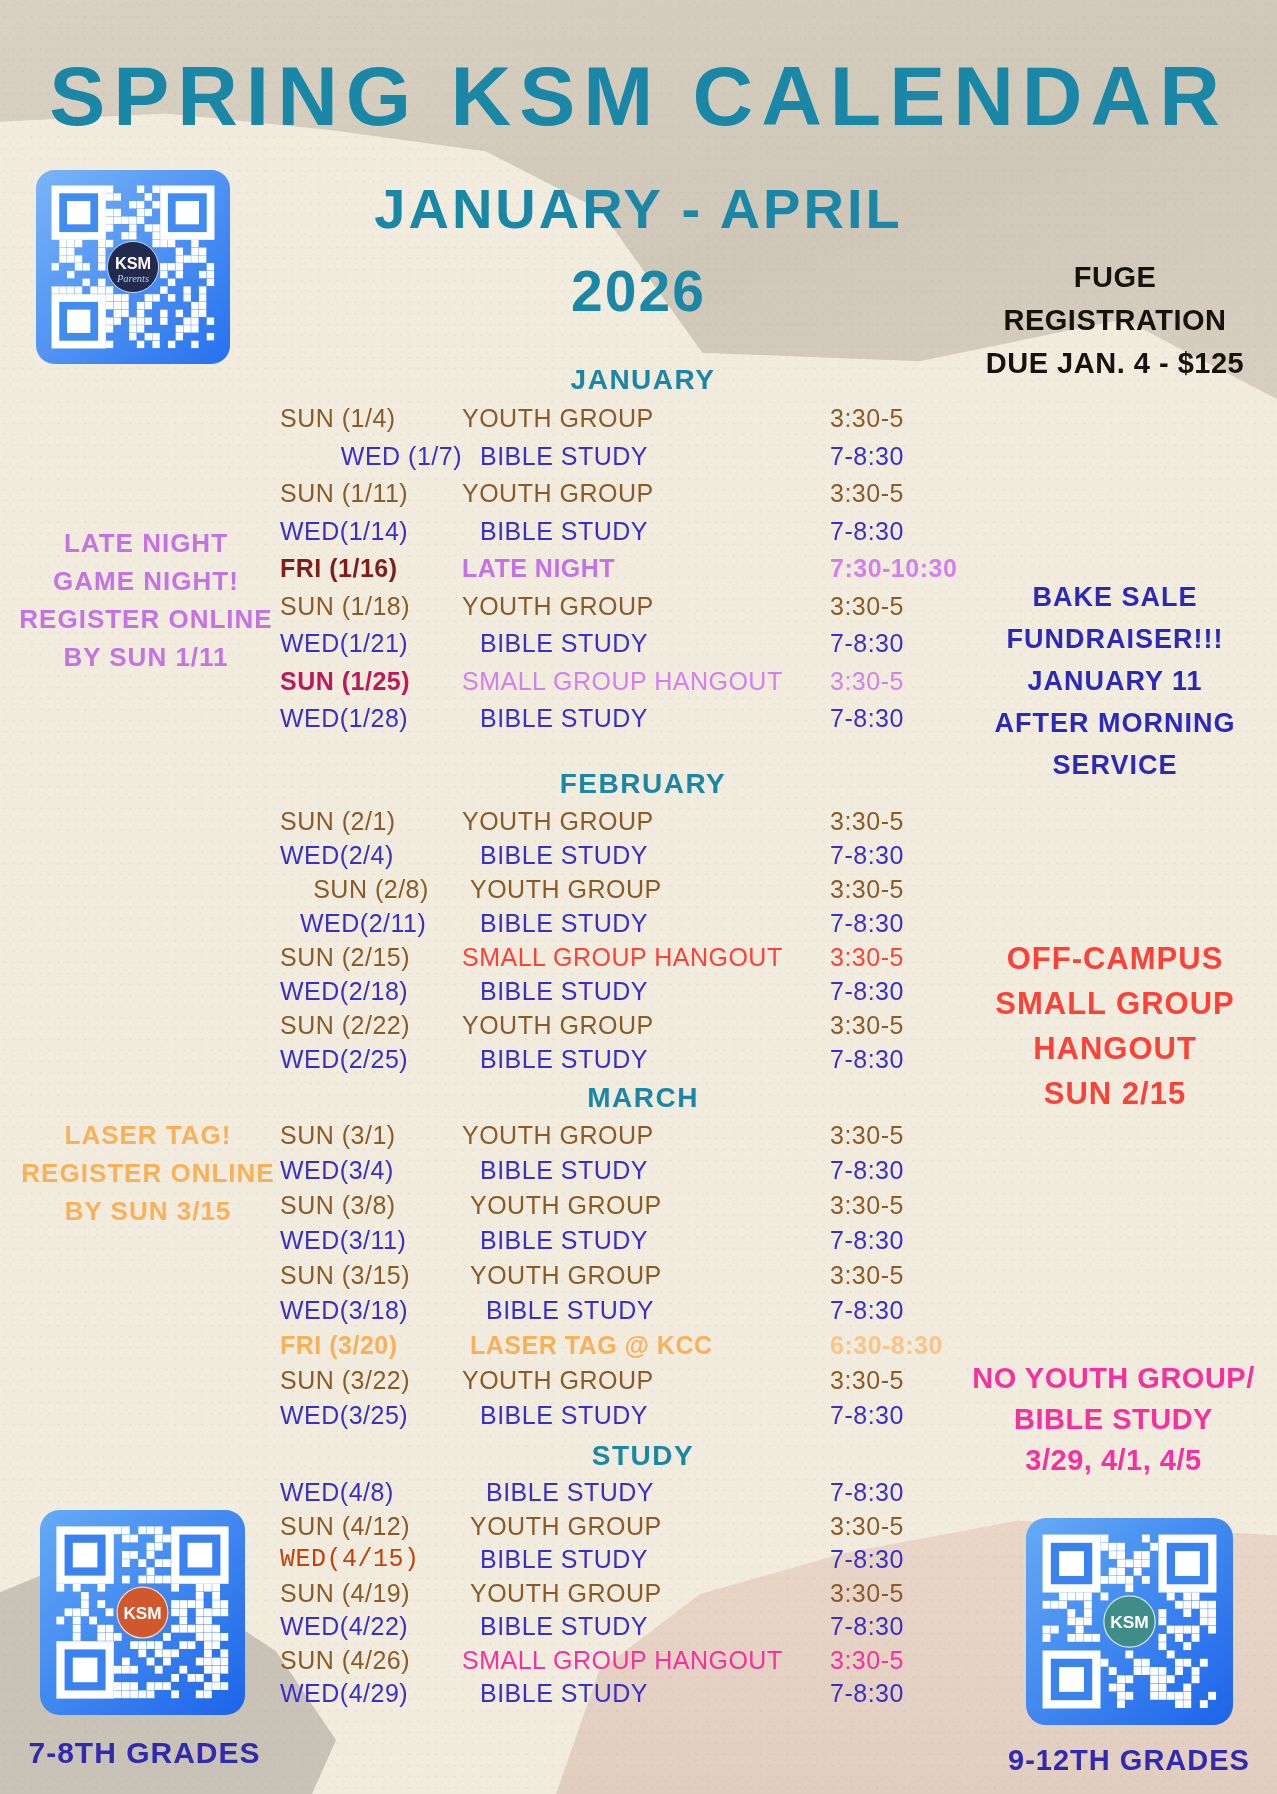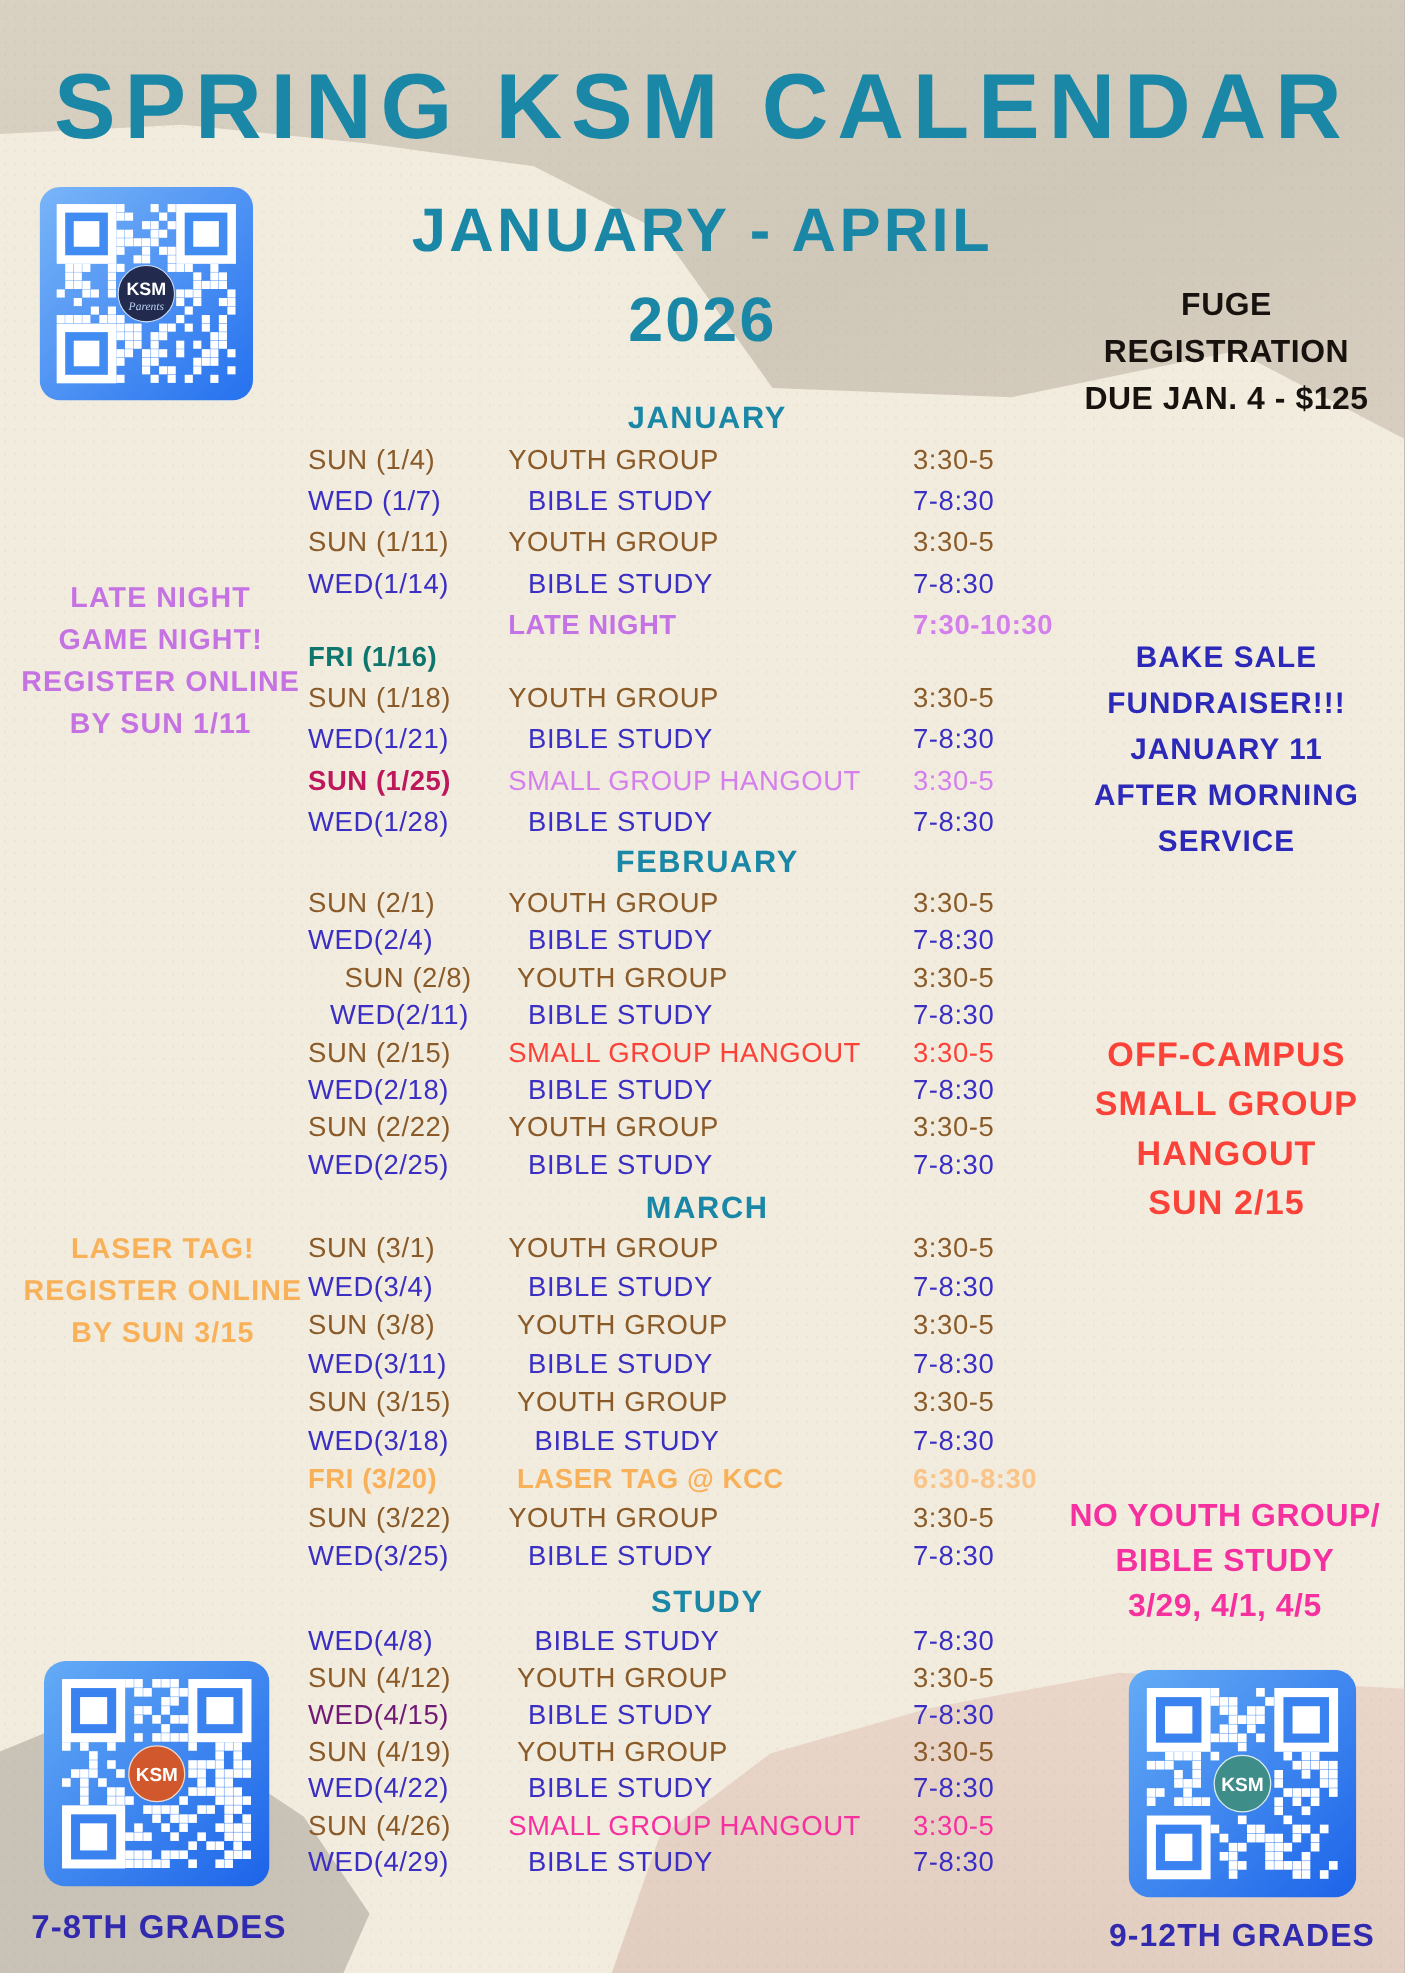--- a/index.html
+++ b/index.html
@@ -115,36 +115,36 @@
   <div id="months">
       <section class="month m0">
         <div class="mhead">JANUARY</div>
         <div class="rows">
           <div class="mrow">
             <span style="color: rgb(138, 91, 40);">SUN (1/4)</span>
             <span style="color: rgb(138, 91, 40);">YOUTH GROUP</span>
             <span style="color: rgb(138, 91, 40);">3:30-5</span>
           </div>
           <div class="mrow">
-            <span style="color: rgb(58, 47, 194);">WED (1/7)</span>
+            <span style="color: rgb(58, 47, 194); text-align: right;">WED (1/7)</span>
             <span style="color: rgb(58, 47, 194); padding-left: 18px;">BIBLE STUDY</span>
             <span style="color: rgb(58, 47, 194);">7-8:30</span>
           </div>
           <div class="mrow">
             <span style="color: rgb(138, 91, 40);">SUN (1/11)</span>
             <span style="color: rgb(138, 91, 40);">YOUTH GROUP</span>
             <span style="color: rgb(138, 91, 40);">3:30-5</span>
           </div>
           <div class="mrow">
             <span style="color: rgb(58, 47, 194);">WED(1/14)</span>
             <span style="color: rgb(58, 47, 194); padding-left: 18px;">BIBLE STUDY</span>
             <span style="color: rgb(58, 47, 194);">7-8:30</span>
           </div>
           <div class="mrow bold">
-            <span style="color: #0f766e; margin-top: 29px;">FRI (1/16)</span>
+            <span style="color: #7f1d1d;">FRI (1/16)</span>
             <span style="color: rgb(196, 115, 228);">LATE NIGHT</span>
             <span style="color: rgb(211, 127, 236);">7:30-10:30</span>
           </div>
           <div class="mrow">
             <span style="color: rgb(138, 91, 40);">SUN (1/18)</span>
             <span style="color: rgb(138, 91, 40);">YOUTH GROUP</span>
             <span style="color: rgb(138, 91, 40);">3:30-5</span>
           </div>
           <div class="mrow">
             <span style="color: rgb(58, 47, 194);">WED(1/21)</span>
@@ -265,21 +265,21 @@
             <span style="color: rgb(58, 47, 194);">WED(4/8)</span>
             <span style="color: rgb(58, 47, 194); padding-left: 24px;">BIBLE STUDY</span>
             <span style="color: rgb(58, 47, 194);">7-8:30</span>
           </div>
           <div class="mrow">
             <span style="color: rgb(138, 91, 40);">SUN (4/12)</span>
             <span style="color: rgb(138, 91, 40); padding-left: 8px;">YOUTH GROUP</span>
             <span style="color: rgb(138, 91, 40);">3:30-5</span>
           </div>
           <div class="mrow">
-            <span style="color: #701a75;">WED(4/15)</span>
+            <span style="color: #c2410c; font-family: Liberation Mono, monospace;">WED(4/15)</span>
             <span style="color: rgb(58, 47, 194); padding-left: 18px;">BIBLE STUDY</span>
             <span style="color: rgb(58, 47, 194);">7-8:30</span>
           </div>
           <div class="mrow">
             <span style="color: rgb(138, 91, 40);">SUN (4/19)</span>
             <span style="color: rgb(138, 91, 40); padding-left: 8px;">YOUTH GROUP</span>
             <span style="color: rgb(138, 91, 40);">3:30-5</span>
           </div>
           <div class="mrow">
             <span style="color: rgb(58, 47, 194);">WED(4/22)</span>

